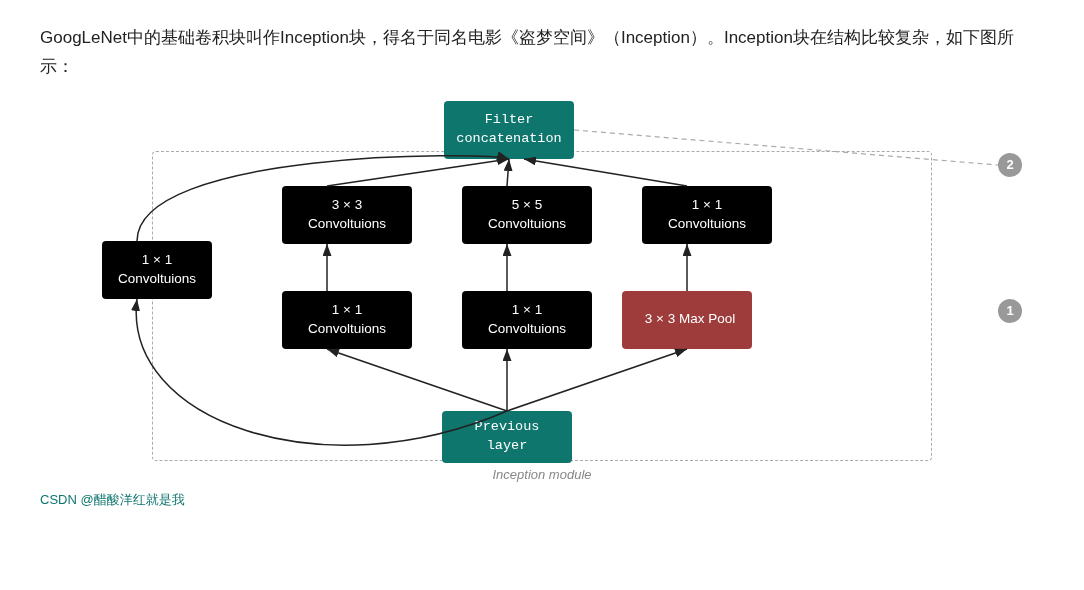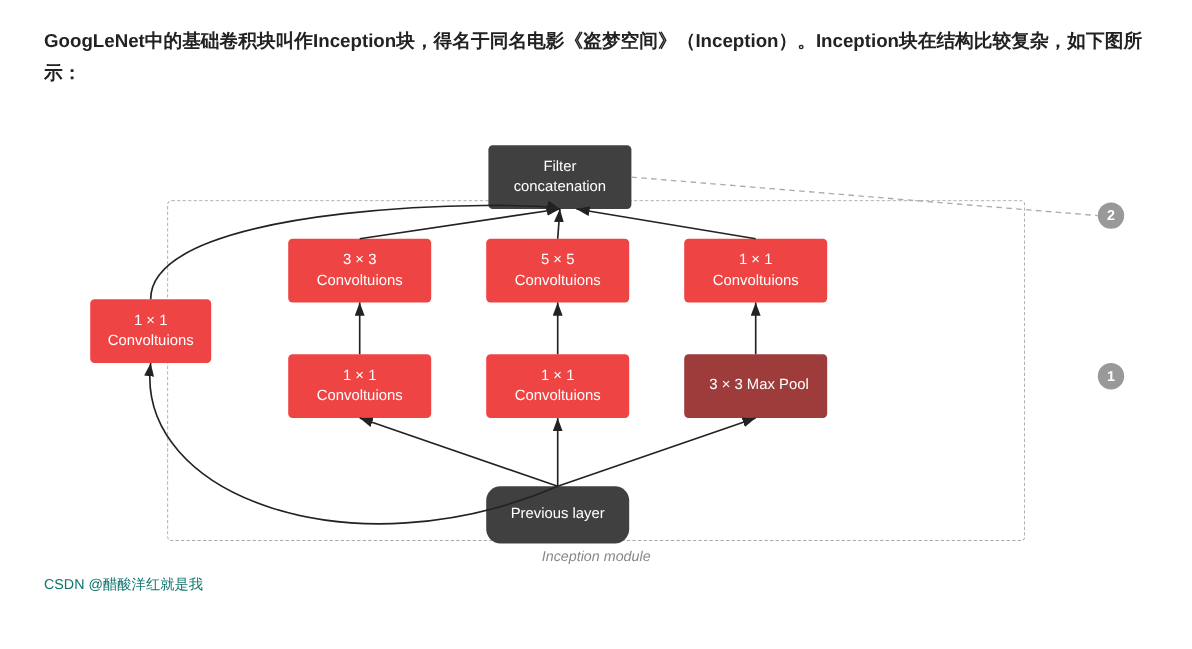--- a/index.html
+++ b/index.html
@@ -7,22 +7,22 @@
       background: #fff;
       font-family: "PingFang SC", "Microsoft YaHei", "SimHei", sans-serif;
       width: 1084px;
       min-height: 590px;
       padding: 24px 40px 20px 40px;
     }
     .intro-text {
       font-size: 17px;
       line-height: 1.7;
       color: #222;
-      font-weight: 700;
-      margin-bottom: 40px;
+      font-weight: 400;
+      margin-bottom: 9px;
     }
     .diagram-area {
       position: relative;
       width: 960px;
       margin: 0 auto;
       height: 400px;
     }
     
     .module-border {
       position: absolute;
@@ -64,22 +64,22 @@
       align-items: center;
       justify-content: center;
       text-align: center;
       border-radius: 4px;
       font-size: 13.5px;
       font-weight: 500;
       color: #fff;
       line-height: 1.4;
       padding: 6px 10px;
     }
-    .green { background: #404040; }
-    .blue { background: #ef4444; }
+    .green { background: #0f766e; font-family: Liberation Mono, monospace; }
+    .blue { background: #000000; margin-left: 20px; }
     .red { background: #9e3b3b; padding-left: 16px; }
 
     
     .node-filter {
       width: 130px;
       height: 58px;
       left: 382px;
       top: 10px;
     }
     
@@ -131,21 +131,20 @@
       height: 58px;
       left: 560px;
       top: 200px;
     }
     
     .node-prev {
       width: 130px;
       height: 52px;
       left: 380px;
       top: 320px;
-      border-radius: 13px;
     }
 
     
     .arrows-svg {
       position: absolute;
       top: 0; left: 0;
       width: 100%;
       height: 100%;
       pointer-events: none;
       overflow: visible;

